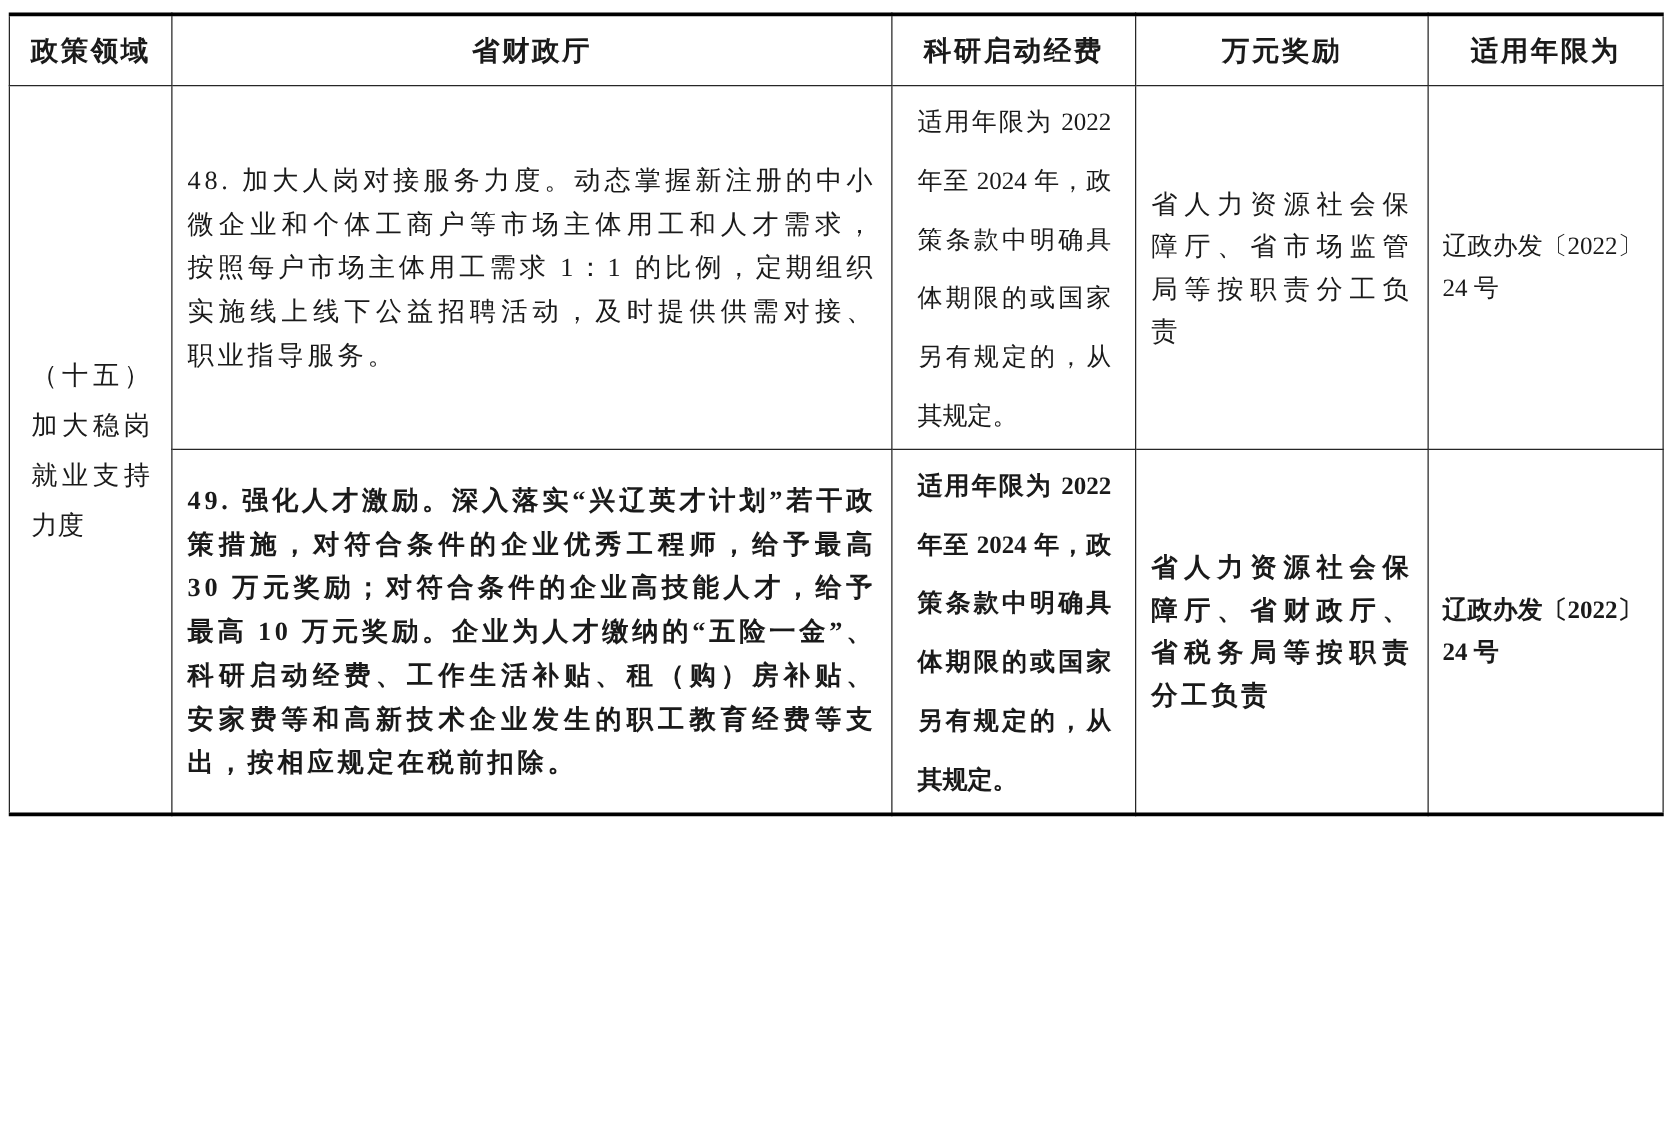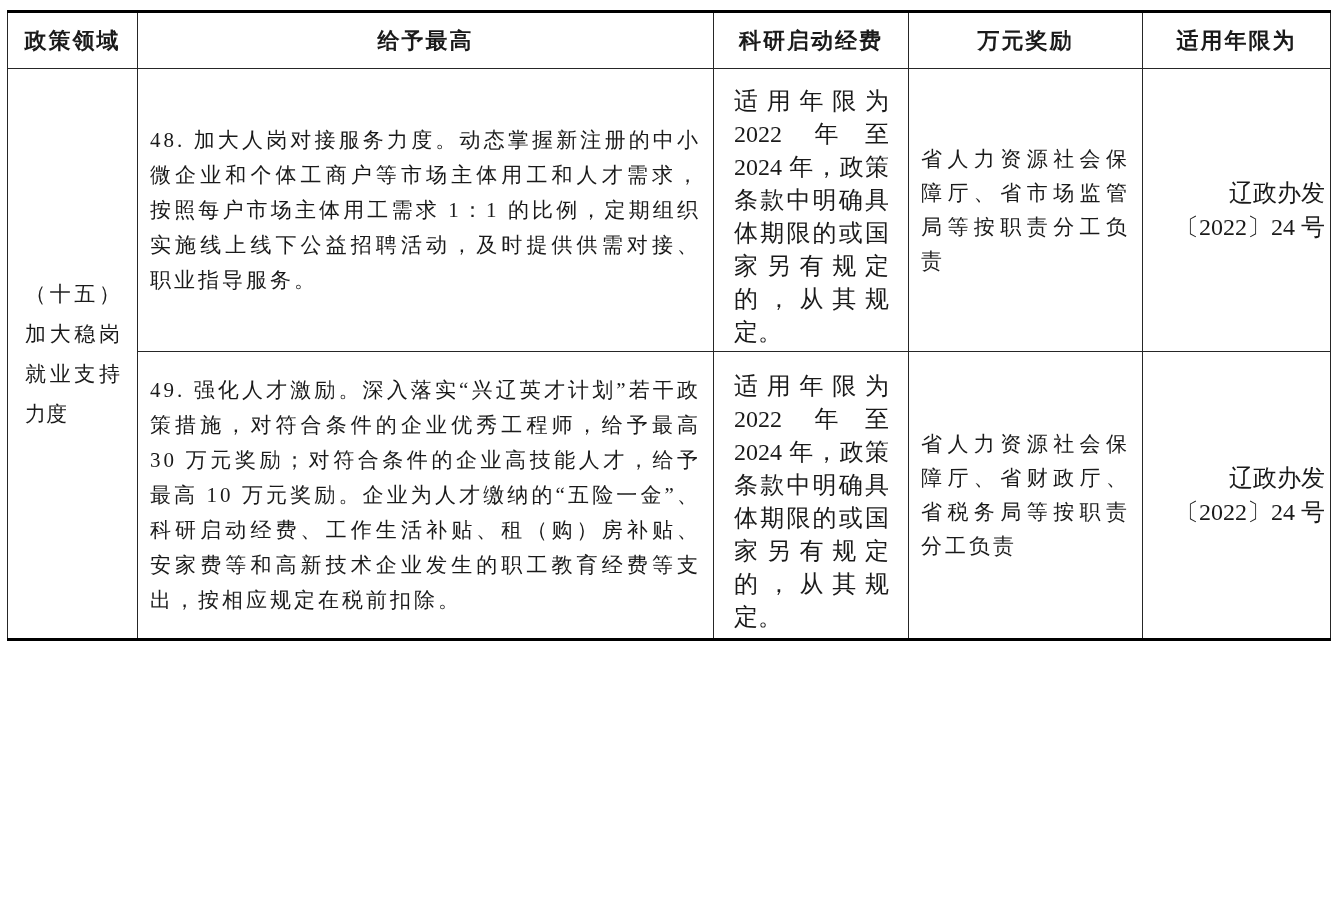--- a/index.html
+++ b/index.html
@@ -43,74 +43,74 @@
   }
   th {
     height: 55px;
     font-size: 22px;
     font-weight: bold;
     letter-spacing: 2px;
     vertical-align: middle;
     padding: 0 4px;
   }
   tr.row-48 { height: 247px; }
-  tr.row-49 { height: 288px; }
+  tr.row-49 { height: 288px; font-weight: bold; }
 
   td {
     vertical-align: middle;
     font-size: 21px;
     line-height: 34px;
     text-justify: inter-ideograph;
   }
   td.area-cell {
     text-align: justify;
     padding: 0 17px;
     line-height: 40px;
   }
   td.content-cell {
     text-align: justify;
     letter-spacing: 3px;
     padding: 18px 12px;
     line-height: 35px;
   }
   td.period-cell {
     text-align: justify;
-    font-size: 24px;
-    padding: 16px 19px 2px 20px;
-    line-height: 33px;
+    font-size: 20px;
+    padding: 6px 19px 2px 20px;
+    line-height: 47px;
   }
   td.unit-cell {
     text-align: justify;
     letter-spacing: 3px;
     padding: 2px 12px;
     line-height: 34px;
   }
   td.source-cell {
-    text-align: right;
-    font-size: 24px;
+    text-align: left;
+    font-size: 20px;
     padding: 2px 5px 2px 11px;
     line-height: 34px;
   }
 </style>
 </head>
 <body>
 
 <div class="page">
   <table class="policy-table">
     <colgroup>
       <col class="c-area">
       <col class="c-content">
       <col class="c-period">
       <col class="c-unit">
       <col class="c-source">
     </colgroup>
     <thead>
       <tr>
         <th>政策领域</th>
-        <th>给予最高</th>
+        <th>省财政厅</th>
         <th>科研启动经费</th>
         <th>万元奖励</th>
         <th>适用年限为</th>
       </tr>
     </thead>
     <tbody>
       <tr class="row-48">
         <td class="area-cell" rowspan="2">（十五）加大稳岗就业支持力度</td>
         <td class="content-cell">48. 加大人岗对接服务力度。动态掌握新注册的中小微企业和个体工商户等市场主体用工和人才需求，按照每户市场主体用工需求 1：1 的比例，定期组织实施线上线下公益招聘活动，及时提供供需对接、职业指导服务。</td>
         <td class="period-cell">适用年限为 2022 年至 2024 年，政策条款中明确具体期限的或国家另有规定的，从其规定。</td>

